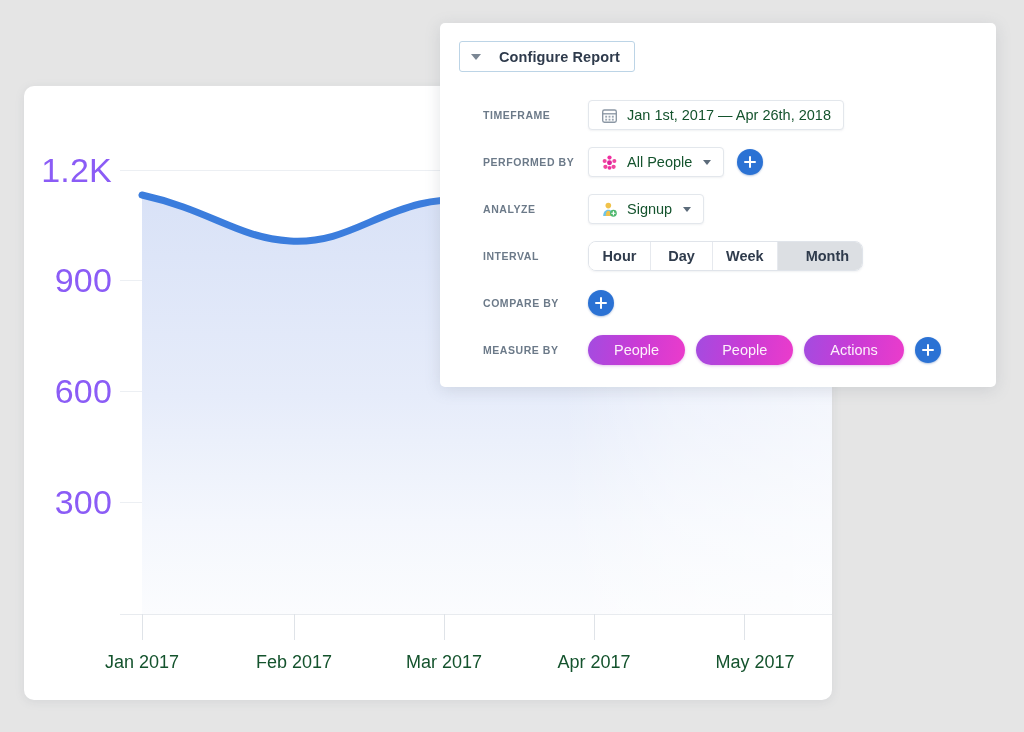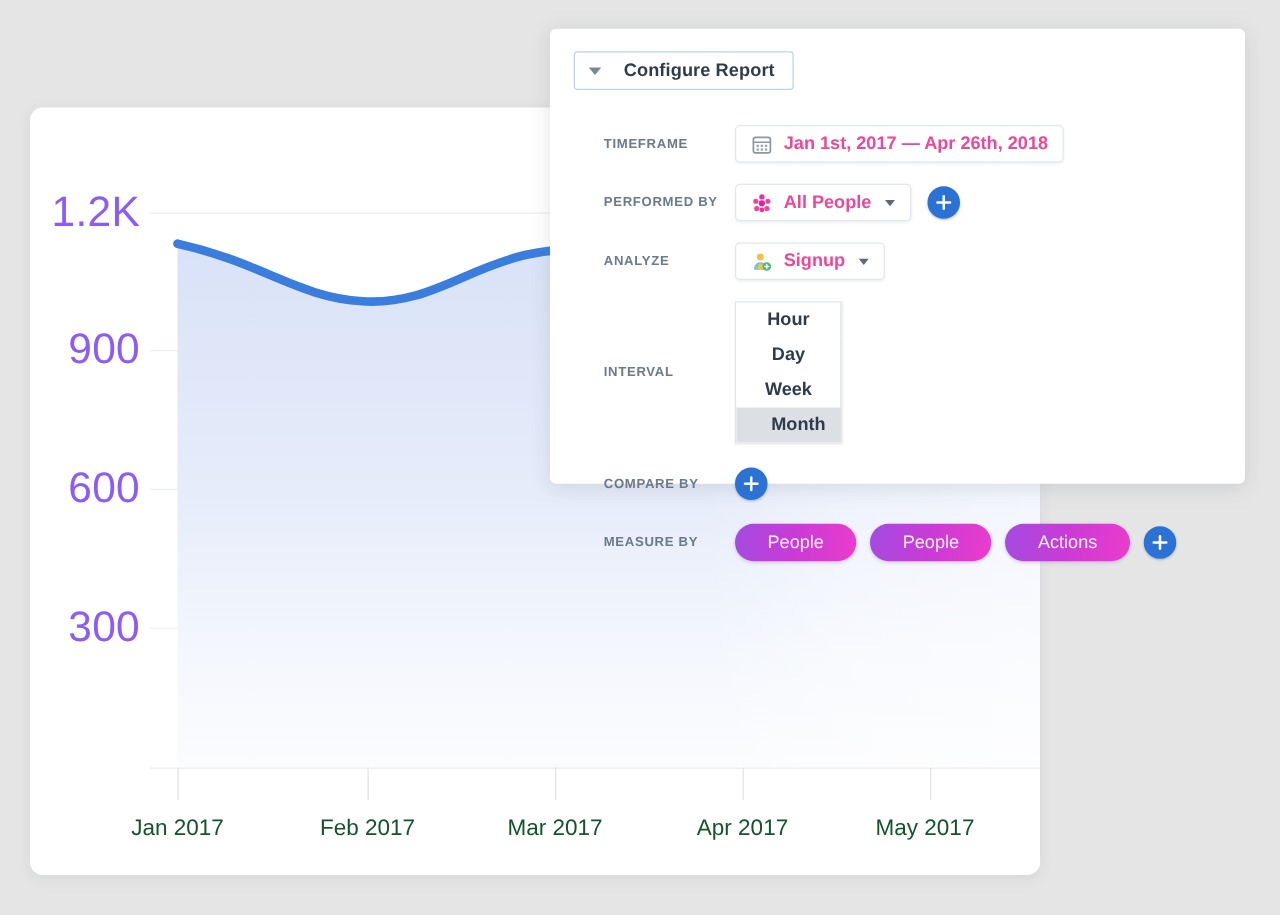--- a/index.html
+++ b/index.html
@@ -121,21 +121,21 @@
     display: inline-flex; align-items: center; gap: 9px;
     height: 30px;
     padding: 0 12px;
     background: #fff;
     border: 1px solid #e3e7ec;
     border-radius: 4px;
     box-shadow: 0 1px 2px rgba(140,148,162,0.13);
     cursor: pointer;
   }
   .ctl .txt {
-    font-size: 14.5px; font-weight: bold; color: #ec4899;
+    font-size: 14.5px; font-weight: normal; color: #14532d;
     white-space: nowrap;
   }
   .ctl .dncaret {
     width: 0; height: 0; margin-left: 2px;
     border-left: 4.5px solid transparent;
     border-right: 4.5px solid transparent;
     border-top: 5.5px solid #5c6b7a;
   }
 
   
@@ -151,22 +151,22 @@
     content: ""; position: absolute; background: #fff; border-radius: 1px;
   }
   .plus-glyph { position: relative; width: 12px; height: 12px; }
   .plus-glyph i {
     position: absolute; background: #fff; border-radius: 1px;
   }
   .plus-glyph i.h { left: 0; top: 5px; width: 12px; height: 2px; }
   .plus-glyph i.v { top: 0; left: 5px; width: 2px; height: 12px; }
 
   
-  .segmented { display: inline-flex; border-radius: 0; overflow: hidden;
-    border: 1px solid #e0e4ea; box-shadow: 0 1px 2px rgba(140,148,162,0.13); flex-direction: column; }
+  .segmented { display: inline-flex; border-radius: 8px; overflow: hidden;
+    border: 1px solid #e0e4ea; box-shadow: 0 1px 2px rgba(140,148,162,0.13); }
   .seg {
     height: 28px; min-width: 62px;
     padding: 0 13px;
     display: inline-flex; align-items: center; justify-content: center;
     background: #fff; color: #2f3b4c;
     font-size: 14.5px; font-weight: bold;
     border-right: 1px solid #e6e9ee;
     cursor: pointer; white-space: nowrap;
   }
   .seg:last-child { border-right: none; }
@@ -238,21 +238,21 @@
         <div class="x-tick" style="left:22px"></div>
         <div class="x-tick" style="left:174px"></div>
         <div class="x-tick" style="left:324px"></div>
         <div class="x-tick" style="left:474px"></div>
         <div class="x-tick" style="left:624px"></div>
 
         <div class="x-label" style="left:22px">Jan 2017</div>
         <div class="x-label" style="left:174px">Feb 2017</div>
         <div class="x-label" style="left:324px">Mar 2017</div>
         <div class="x-label" style="left:474px">Apr 2017</div>
-        <div class="x-label" style="left:620px">May 2017</div>
+        <div class="x-label" style="left:635px">May 2017</div>
       </div>
 
     </div>
   </div>
 
   <div class="config-panel">
 
     <div class="configure-btn">
       <span class="caret"></span>
       <span class="lbl">Configure Report</span>

